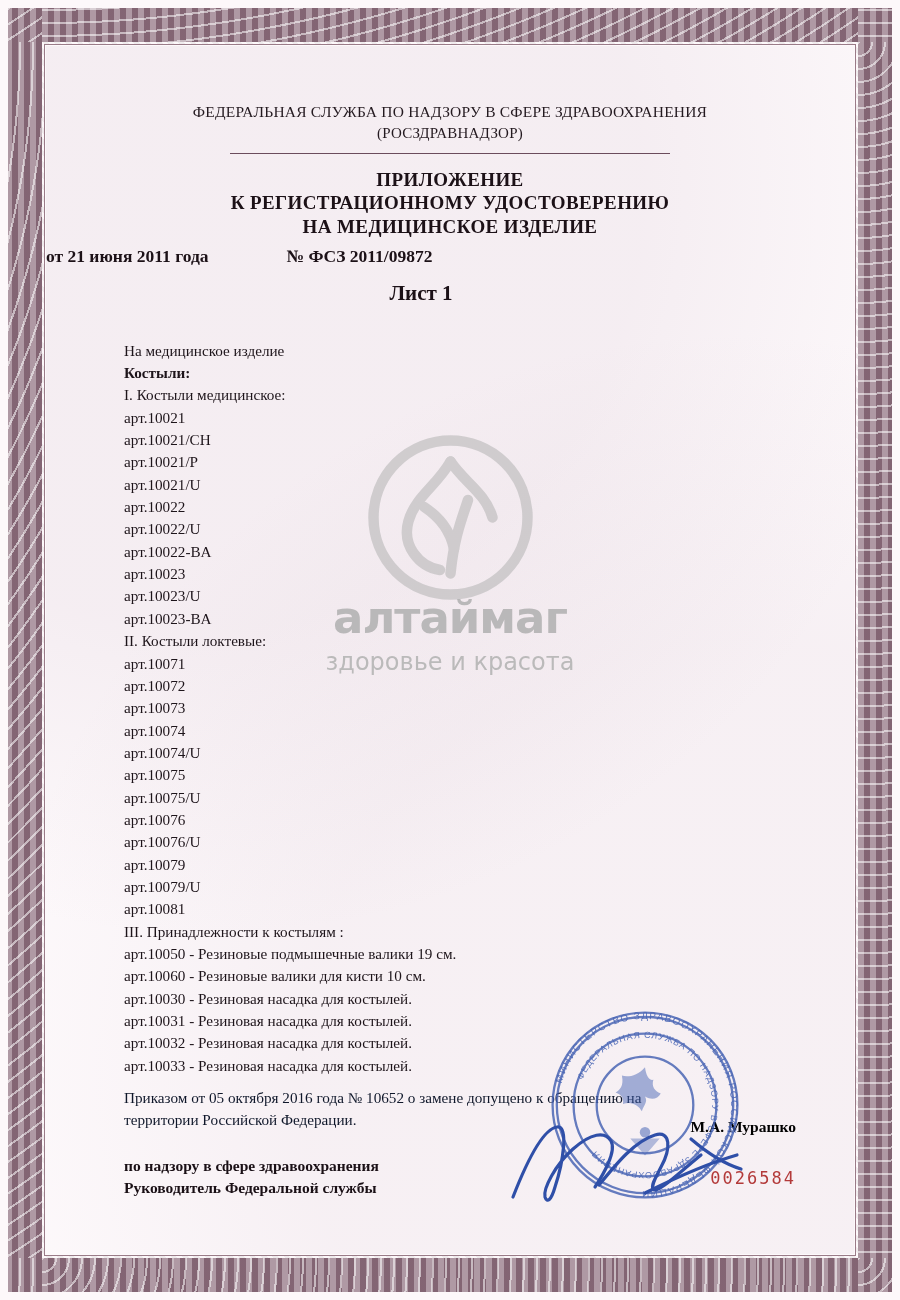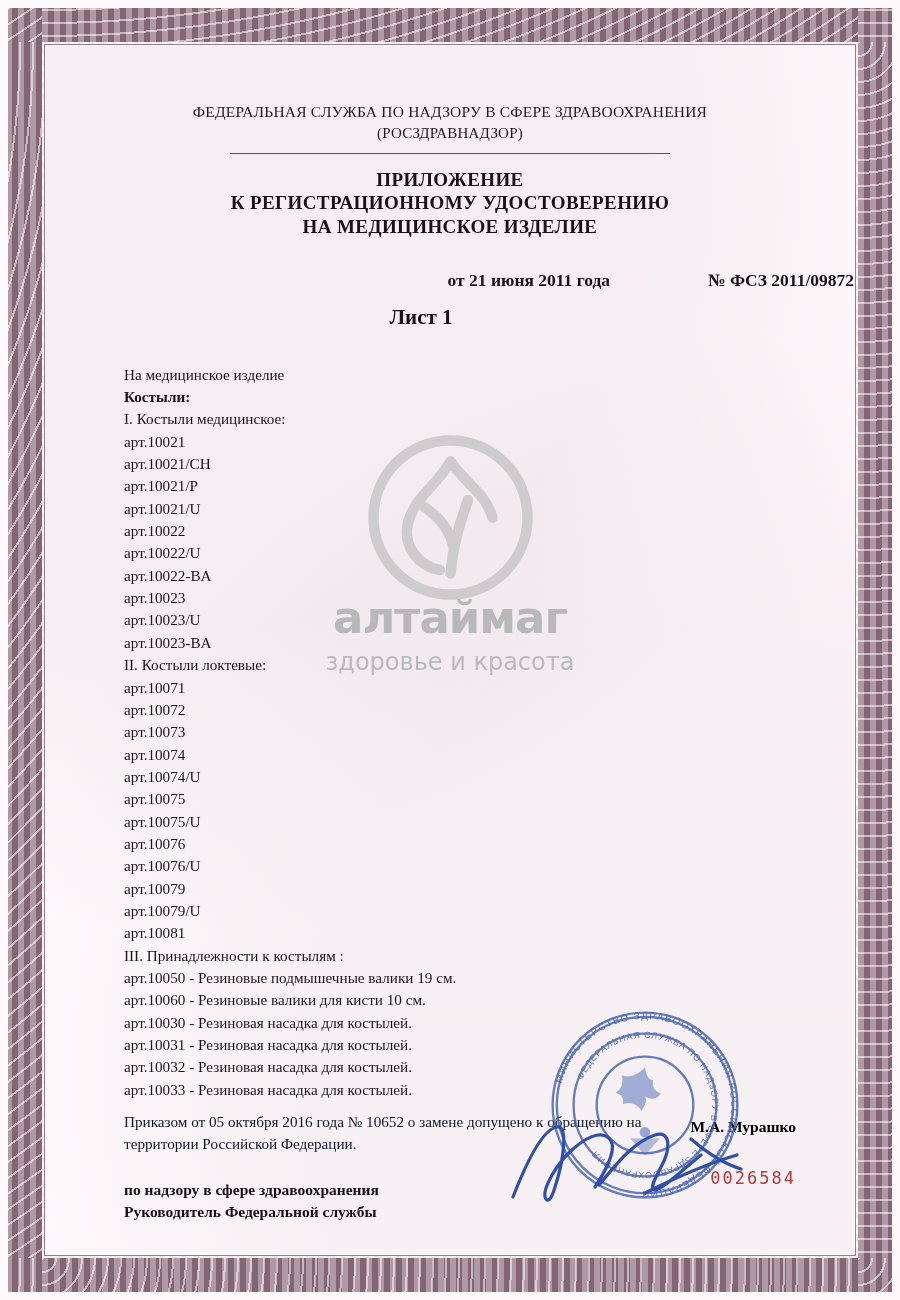--- a/index.html
+++ b/index.html
@@ -90,24 +90,24 @@
     text-align: center;
     font-weight: bold;
     color: #1c1117;
     font-size: 19px;
     line-height: 1.22;
     letter-spacing: 0.4px;
   }
 
   .meta-row {
     display: flex;
-    justify-content: flex-end;
+    justify-content: flex-start;
     align-items: baseline;
-    gap: 98px;
-    margin-top: 32px;
+    gap: 78px;
+    margin-top: 8px;
     font-weight: bold;
     font-size: 17.5px;
     color: #1c1117;
   }
 
   .sheet {
     text-align: center;
     font-weight: bold;
     font-size: 21px;
     margin: 14px 58px 12px 0;

